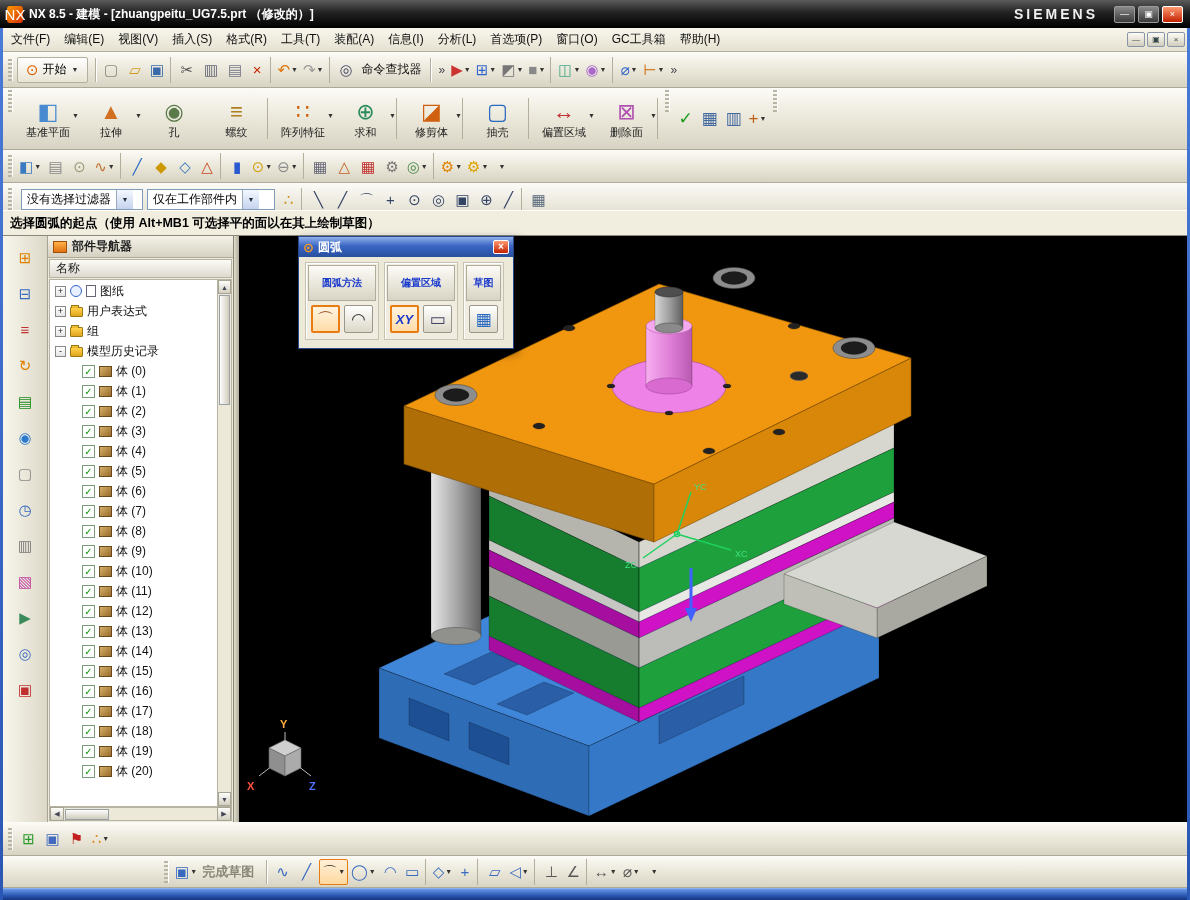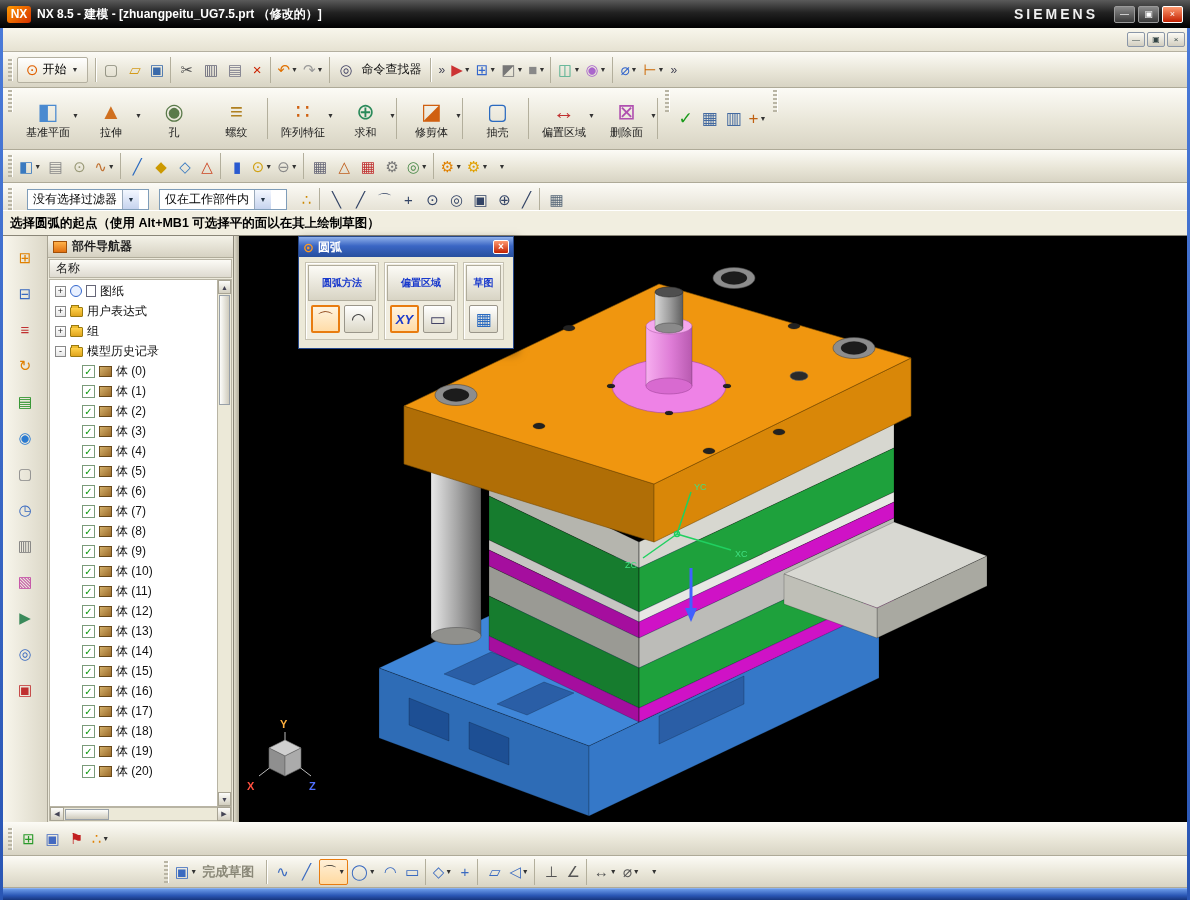--- a/index.html
+++ b/index.html
@@ -1,21 +1,21 @@
 <!DOCTYPE html>
 <html><head>
 <meta charset="utf-8">
 <style>
 *{box-sizing:border-box;margin:0;padding:0}
 html,body{width:1190px;height:900px}
 body{position:relative;overflow:hidden;background:#d6d2c2;font-family:"Liberation Sans","DejaVu Sans",sans-serif;cursor:default}
 .abs{position:absolute;left:0;right:0}
 
 .titlebar{top:0;height:28px;background:linear-gradient(#5b5b5b,#222 45%,#000);display:flex;align-items:center;padding:0 7px;gap:6px}
-.nx-logo{width:24px;height:17px;border-radius:3px;background:linear-gradient(135deg,#ff9a00,#d43000);color:#fff;font-weight:bold;font-size:12px;display:flex;align-items:center;justify-content:center;flex:none}
+.nx-logo{width:16px;height:17px;border-radius:3px;background:linear-gradient(135deg,#ff9a00,#d43000);color:#fff;font-weight:normal;font-size:15px;display:flex;align-items:center;justify-content:center;flex:none}
 .title-text{color:#fff;font-size:12px;font-weight:bold;white-space:nowrap}
 .brand{margin-left:auto;color:#efefef;font-weight:bold;letter-spacing:3px;font-size:14px}
 .winbtns{display:flex;gap:3px;margin-left:10px}
 .wbtn{width:21px;height:17px;border:1px solid #9a9a9a;border-radius:2px;background:linear-gradient(#8a8a8a,#3a3a3a);color:#fff;font-size:9px;display:flex;align-items:center;justify-content:center}
 .wbtn.close{background:linear-gradient(#ff9a70,#c22000);border-color:#fff}
 
 .menubar{top:28px;height:24px;background:linear-gradient(#f8f6ec,#e6e2d2);border-bottom:1px solid #b4b0a0;display:flex;align-items:center;padding-left:4px}
 .menu-items{display:flex;align-items:center}
 .menu-item{padding:3px 7px;font-size:12px;color:#101010;white-space:nowrap}
 .mdi{margin-left:auto;display:flex;gap:2px;padding-right:5px}
@@ -40,21 +40,21 @@
 .bigbtn{min-width:62px;max-width:70px;display:flex;flex-direction:column;align-items:center;justify-content:center;gap:1px;font-size:11px;color:#1a1a1a;position:relative;text-align:center;border-radius:2px;padding:1px 2px}
 .bigbtn .gi{font-size:22px;height:26px;display:flex;align-items:center}
 .bigbtn .lbl{line-height:1.15;max-width:66px}
 .bigbtn .dd{position:absolute;right:0;bottom:20px}
 .bigbtn.sep{border-right:1px solid #b3af9c;margin-right:3px;border-radius:0}
 .bigbtn.disabled{color:#9c9a8a}
 .bigbtn.disabled .sphere{opacity:.45;filter:grayscale(.7)}
 .sphere{width:26px;height:26px;border-radius:50%;background:radial-gradient(circle at 35% 30%,#fff,#b9c2cc 45%,#55616e 85%);flex:none}
 .util .gi{font-size:17px}
 
-.selbar{top:183px;height:33px;background:linear-gradient(#fcfbf6,#e2ded0);border-bottom:1px solid #aeaa98;display:flex;align-items:center;padding:0 4px;gap:10px}
+.selbar{top:183px;height:33px;background:linear-gradient(#fcfbf6,#e2ded0);border-bottom:1px solid #aeaa98;display:flex;align-items:center;padding:0 4px;gap:4px}
 .combo{height:21px;border:1px solid #7f9db9;background:#fff;display:flex;align-items:center;font-size:12px;padding-left:5px;white-space:nowrap}
 .cdd{width:17px;height:19px;margin-left:5px;background:linear-gradient(#f4f8ff,#c6d3ee);border-left:1px solid #9aaabb;display:flex;align-items:center;justify-content:center;font-size:7px;color:#234}
 .selbar .ico{height:22px}
 
 .promptbar{top:210px;height:26px;background:#f1eee0;border-top:1px solid #fff;border-bottom:1px solid #8a8678;display:flex;align-items:center;padding:0 10px;font-size:12.5px;font-weight:bold;color:#000}
 
 .rail{position:absolute;left:3px;top:236px;width:45px;height:586px;background:linear-gradient(90deg,#f8f6ec,#dcd8c8);border-right:1px solid #a8a494;display:flex;flex-direction:column;align-items:center;padding-top:8px;gap:10px}
 .rico{width:28px;height:26px;display:flex;align-items:center;justify-content:center;font-size:19px;color:var(--c,#666)}
 .panel{position:absolute;left:48px;top:236px;width:186px;height:586px;background:#ece9da;border-right:1px solid #8a8678;display:flex;flex-direction:column}
 .phead{height:22px;display:flex;align-items:center;gap:5px;padding:0 5px;background:linear-gradient(#f4f2e8,#d6d2c2);border-bottom:1px solid #b0ac9a;font-size:12px;font-weight:bold;color:#222}
@@ -111,20 +111,36 @@
   <span class="title-text">NX 8.5 - 建模 - [zhuangpeitu_UG7.5.prt （修改的）]</span>
   <span class="brand">SIEMENS</span>
   <div class="winbtns">
     <div class="wbtn">—</div>
     <div class="wbtn">▣</div>
     <div class="wbtn close">×</div>
   </div>
 </div>
 
 <div class="abs menubar">
+  <div class="menu-items">
+
+  <span class="menu-item">文件(F)</span>
+      <span class="menu-item">编辑(E)</span>
+      <span class="menu-item">视图(V)</span>
+      <span class="menu-item">插入(S)</span>
+      <span class="menu-item">格式(R)</span>
+      <span class="menu-item">工具(T)</span>
+      <span class="menu-item">装配(A)</span>
+      <span class="menu-item">信息(I)</span>
+      <span class="menu-item">分析(L)</span>
+      <span class="menu-item">首选项(P)</span>
+      <span class="menu-item">窗口(O)</span>
+      <span class="menu-item">GC工具箱</span>
+      <span class="menu-item">帮助(H)</span>
+    </div>
   <div class="mdi">
     <div class="wbtn">—</div>
     <div class="wbtn">▣</div>
     <div class="wbtn">×</div>
   </div>
 </div>
 
 <div class="abs tb tb1">
   <div class="grip"></div>
   <div class="startbtn">

